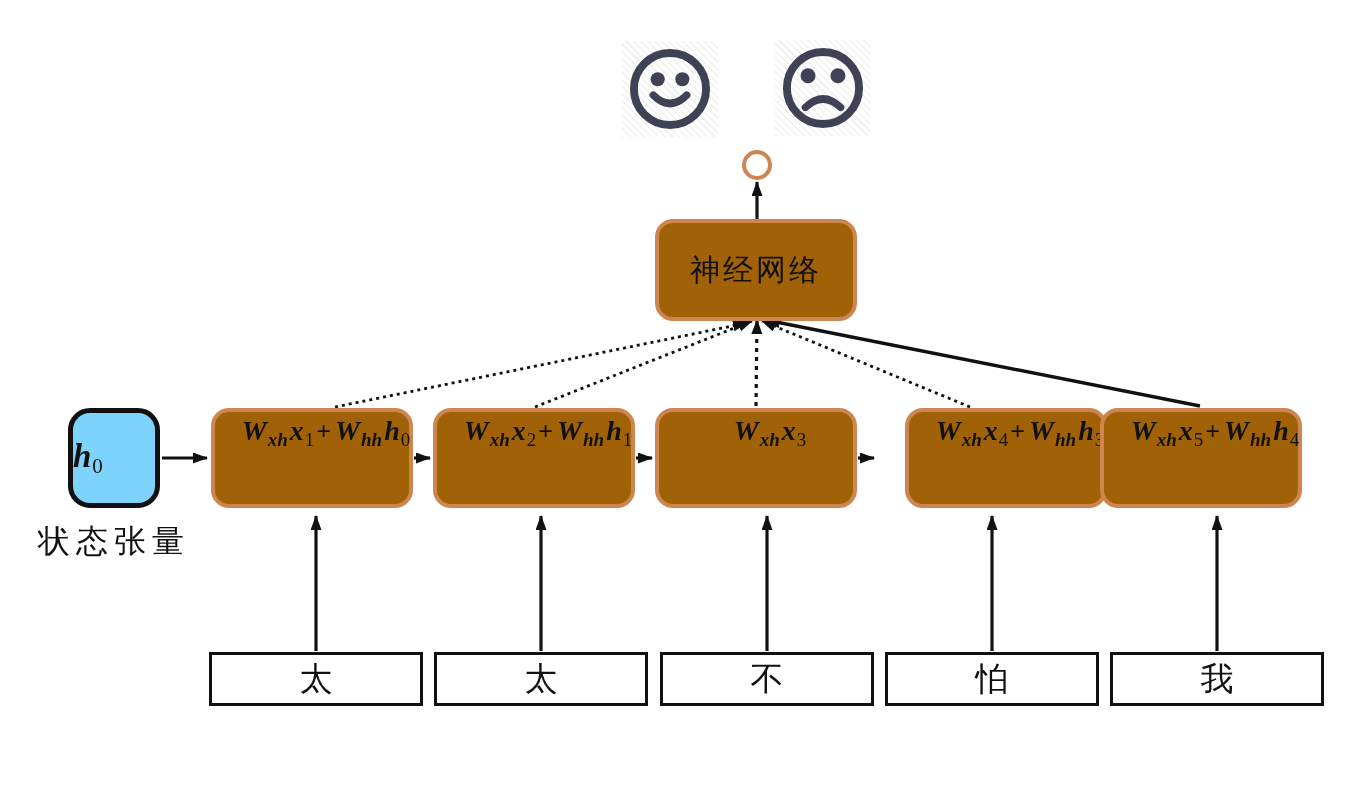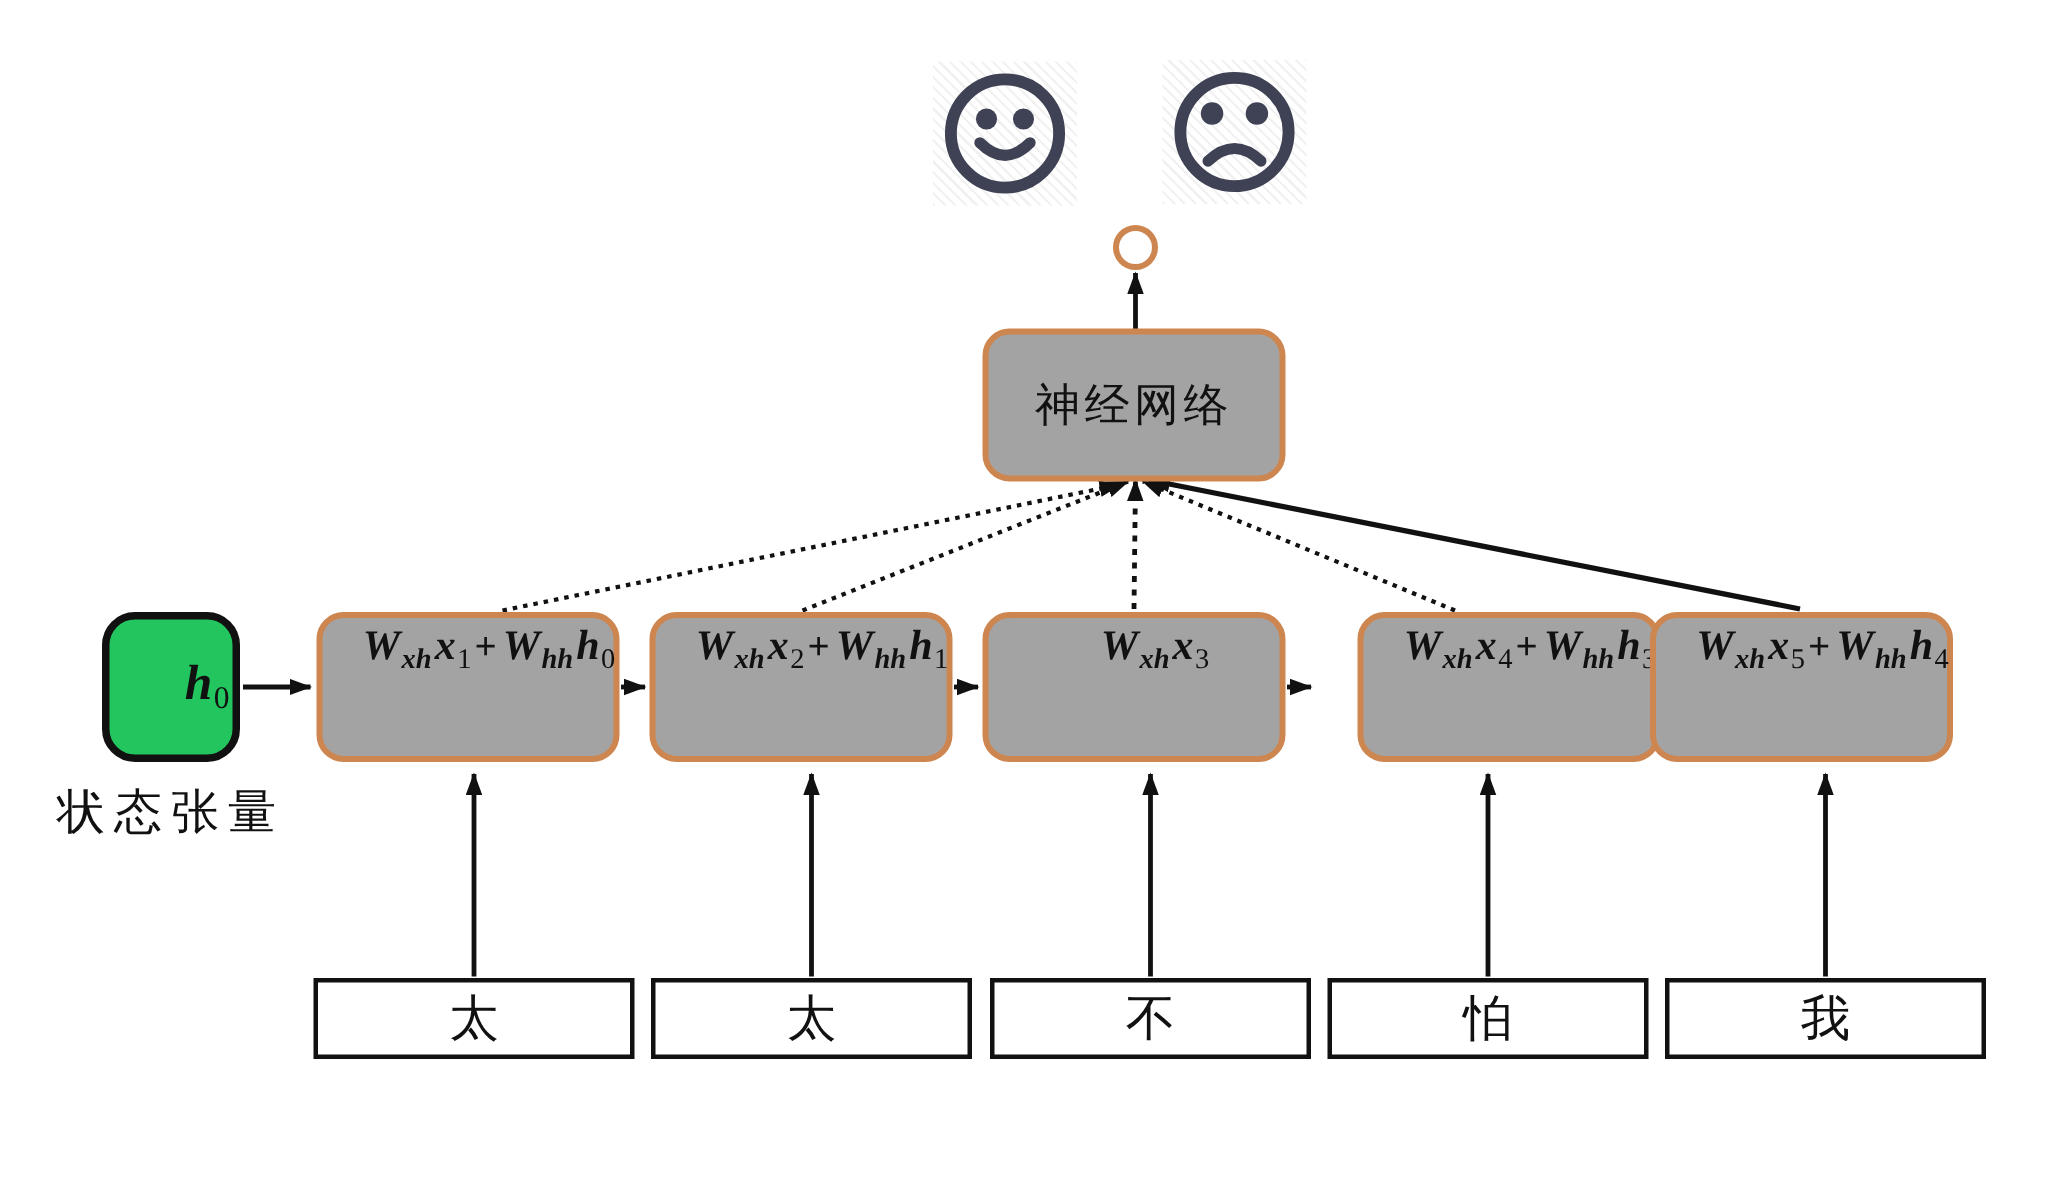--- a/index.html
+++ b/index.html
@@ -23,21 +23,21 @@
   #face-sad{left:775px;top:40px;}
   .face-svg{width:88px;height:88px;color:#3E4254;}
   
   #out-circle{
     position:absolute;left:742px;top:150px;
     width:22px;height:22px;border:4px solid #CE8650;border-radius:50%;
     background:#fff;box-sizing:content-box;
   }
   
   .obox{
-    position:absolute;background:#a3a3a3;border:4px solid #CE8650;border-radius:18px;
+    position:absolute;background:#a16207;border:4px solid #CE8650;border-radius:18px;
     box-sizing:border-box;
   }
   #nn-box{
     left:655px;top:219px;width:202px;height:102px;
     display:flex;align-items:center;justify-content:center;
     font-size:30px;letter-spacing:3px;z-index:3;
   }
   .cell{
     left:auto;top:408px;width:202px;height:100px;
     display:flex;flex-direction:row;justify-content:center;
@@ -47,22 +47,22 @@
   #cell-4{left:905px;} #cell-5{left:1100px;}
   .fline{line-height:37px;white-space:nowrap;}
   .fline.l1{margin-left:11px;}
   .mvar{font-style:italic;font-weight:bold;font-size:28px;}
   .msub{font-size:19px;vertical-align:-6px;margin-left:1px;margin-right:2px;}
   .msub.it{font-style:italic;font-weight:bold;}
   .msub.num{font-style:normal;font-weight:normal;}
   .mplus{font-style:normal;font-weight:bold;font-size:26px;margin-right:4px;}
   #h0-box{
     position:absolute;left:68px;top:408px;width:92px;height:100px;
-    border:5px solid #111;border-radius:22px;background:#22c55e;box-sizing:border-box;
-    display:flex;align-items:center;justify-content:flex-end;z-index:3;
+    border:5px solid #111;border-radius:22px;background:#7dd3fc;box-sizing:border-box;
+    display:flex;align-items:center;justify-content:flex-start;z-index:3;
   }
   #h0-box .mvar{font-size:33px;}
   #h0-box .msub{font-size:21px;}
   #state-caption{
     position:absolute;left:38px;top:520px;width:190px;
     font-size:32px;letter-spacing:6px;white-space:nowrap;
   }
   .inbox{
     position:absolute;top:652px;width:214px;height:54px;
     border:3px solid #111;background:#fff;box-sizing:border-box;

